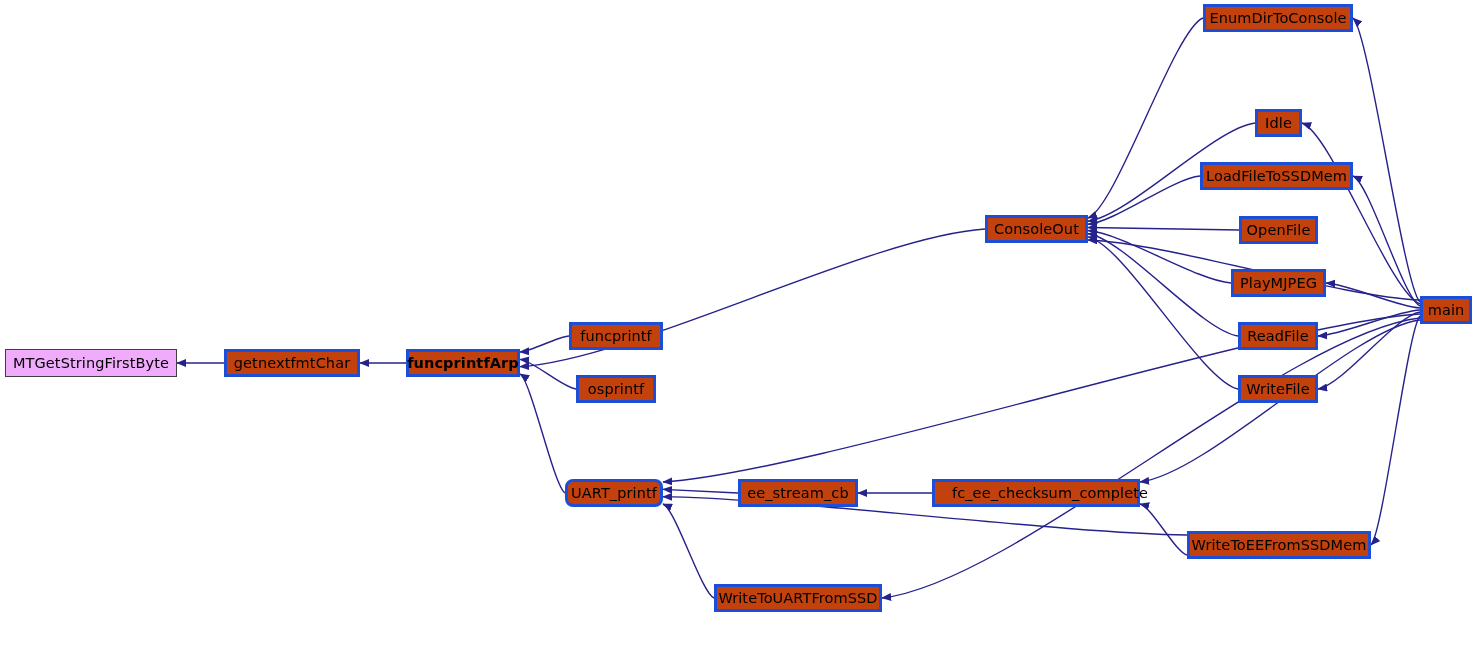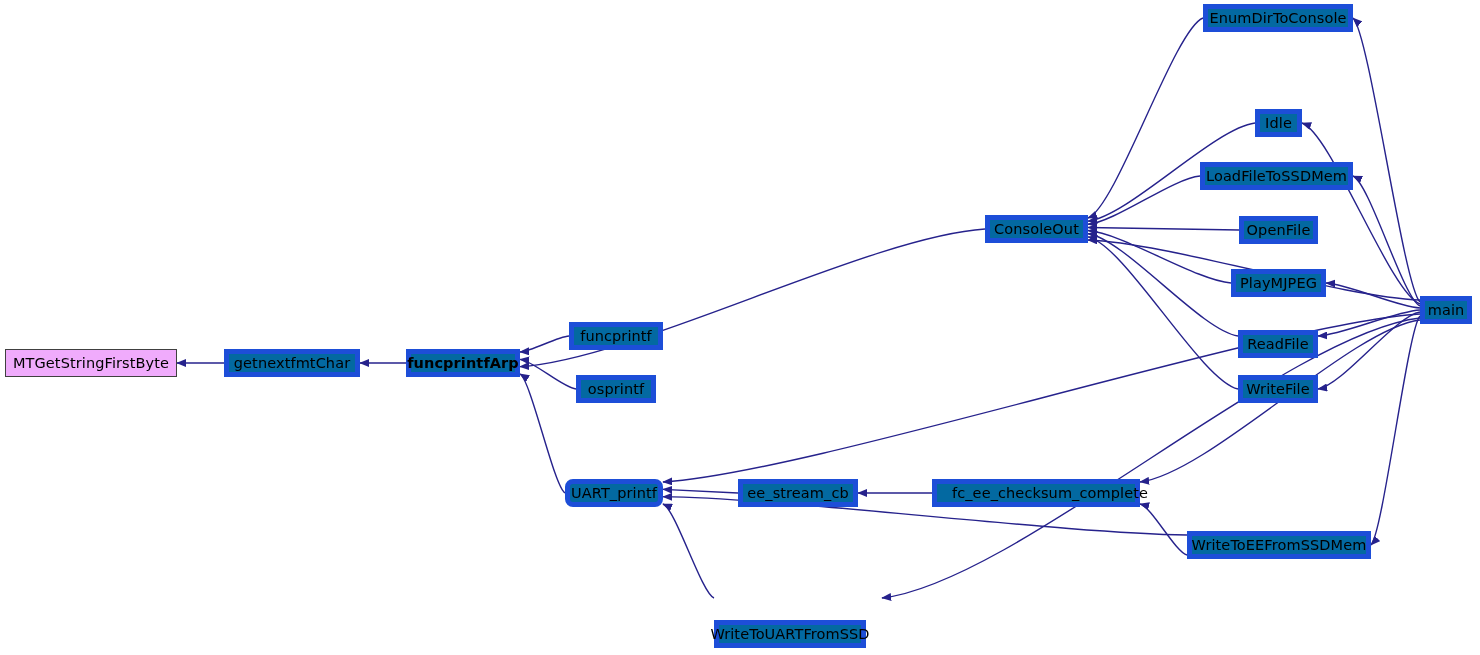--- a/index.html
+++ b/index.html
@@ -19,22 +19,22 @@
     position: absolute;
     left: 0;
     top: 0;
     width: 1480px;
     height: 655px;
     pointer-events: none;
   }
   .node {
     position: absolute;
     box-sizing: border-box;
-    background: #0369a1;
-    border: 5px solid #1d4ed8;
+    background: #c2410c;
+    border: 3px solid #1d4ed8;
     display: flex;
     align-items: center;
     justify-content: center;
     white-space: nowrap;
     color: #000000;
     font-size: 14.5px;
     line-height: 1;
     letter-spacing: 0.1px;
     z-index: 2;
   }
@@ -118,39 +118,39 @@
       </div>
       <div class="node" style="left: 1200px; top: 162px; width: 153px; height: 28px;">
         <span class="node-label">LoadFileToSSDMem</span>
       </div>
       <div class="node" style="left: 1239px; top: 216px; width: 79px; height: 28px;">
         <span class="node-label">OpenFile</span>
       </div>
       <div class="node" style="left: 1231px; top: 269px; width: 95px; height: 28px;">
         <span class="node-label">PlayMJPEG</span>
       </div>
-      <div class="node" style="left: 1238px; top: 322px; width: 80px; height: 28px; margin-top: 8px;">
+      <div class="node" style="left: 1238px; top: 322px; width: 80px; height: 28px;">
         <span class="node-label">ReadFile</span>
       </div>
       <div class="node" style="left: 1238px; top: 375px; width: 80px; height: 28px;">
         <span class="node-label">WriteFile</span>
       </div>
       <div class="node" style="left: 1420px; top: 296px; width: 52px; height: 28px;">
         <span class="node-label">main</span>
       </div>
       <div class="node" style="left: 565px; top: 479px; width: 98px; height: 28px; border-radius: 8px;">
         <span class="node-label">UART_printf</span>
       </div>
       <div class="node" style="left: 738px; top: 479px; width: 120px; height: 28px;">
         <span class="node-label">ee_stream_cb</span>
       </div>
       <div class="node" style="left: 932px; top: 479px; width: 208px; height: 28px; padding-left: 28px;">
         <span class="node-label">fc_ee_checksum_complete</span>
       </div>
       <div class="node" style="left: 1187px; top: 531px; width: 184px; height: 28px; text-align: right;">
         <span class="node-label">WriteToEEFromSSDMem</span>
       </div>
-      <div class="node" style="left: 714px; top: 584px; width: 152px; height: 28px; margin-top: 36px;">
+      <div class="node" style="left: 714px; top: 584px; width: 168px; height: 28px;">
         <span class="node-label">WriteToUARTFromSSD</span>
       </div>
     </div>
 
 </div>
 
 </body></html>

